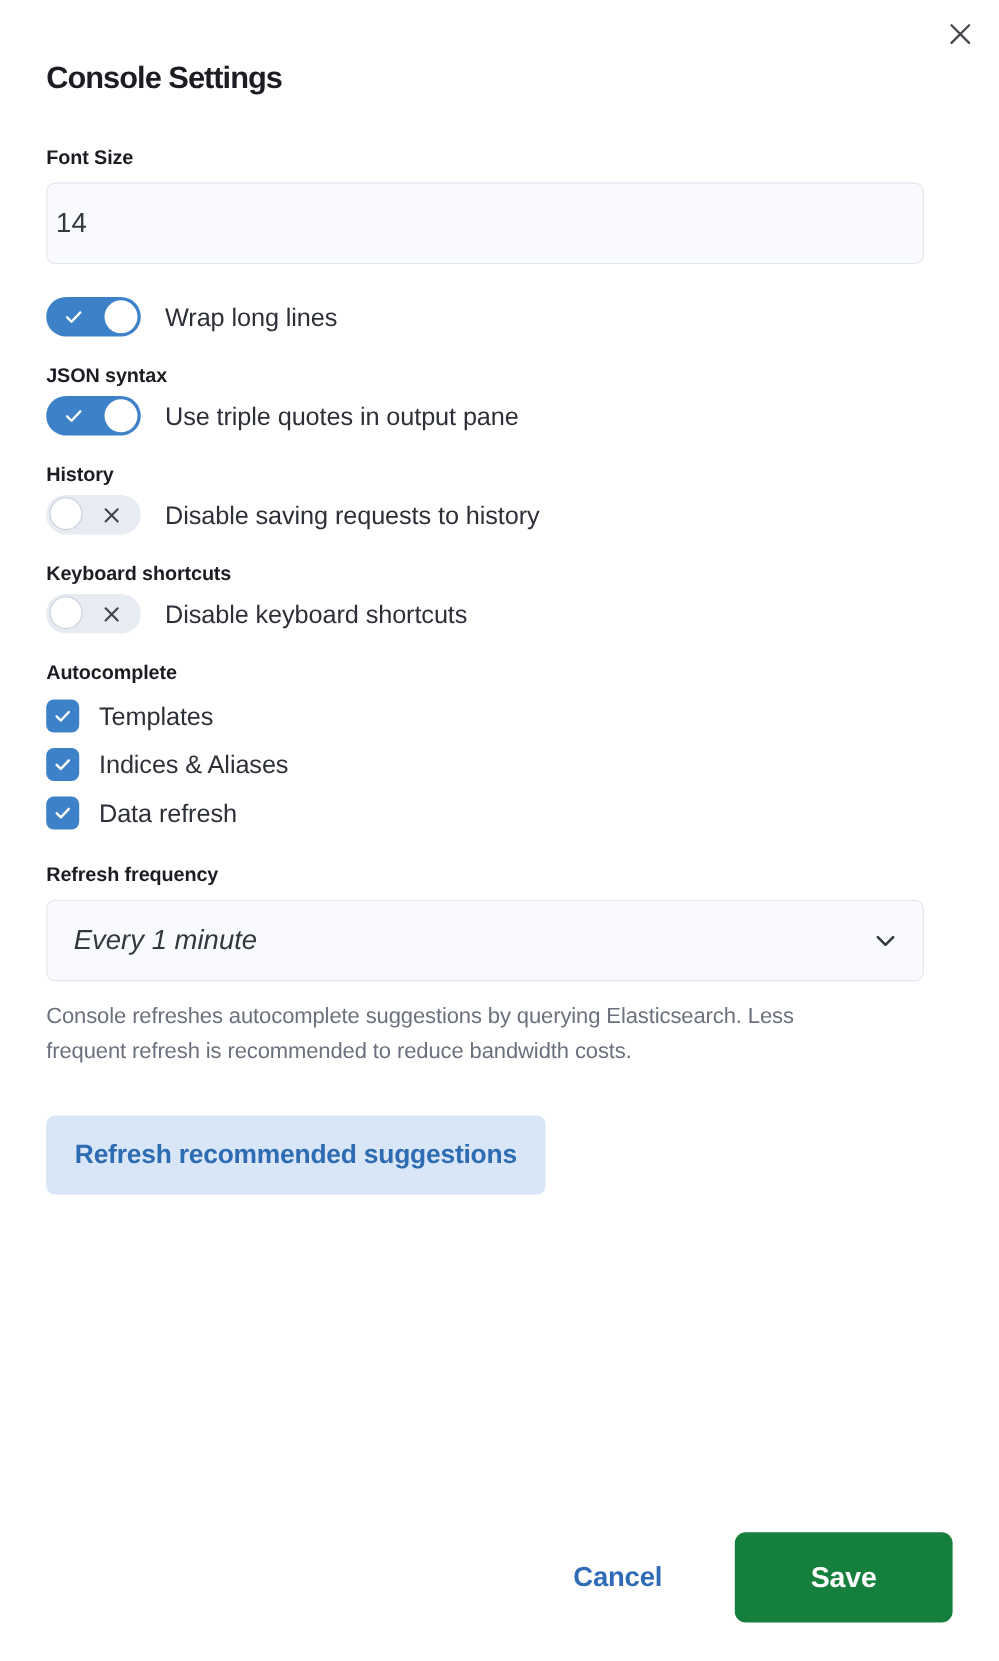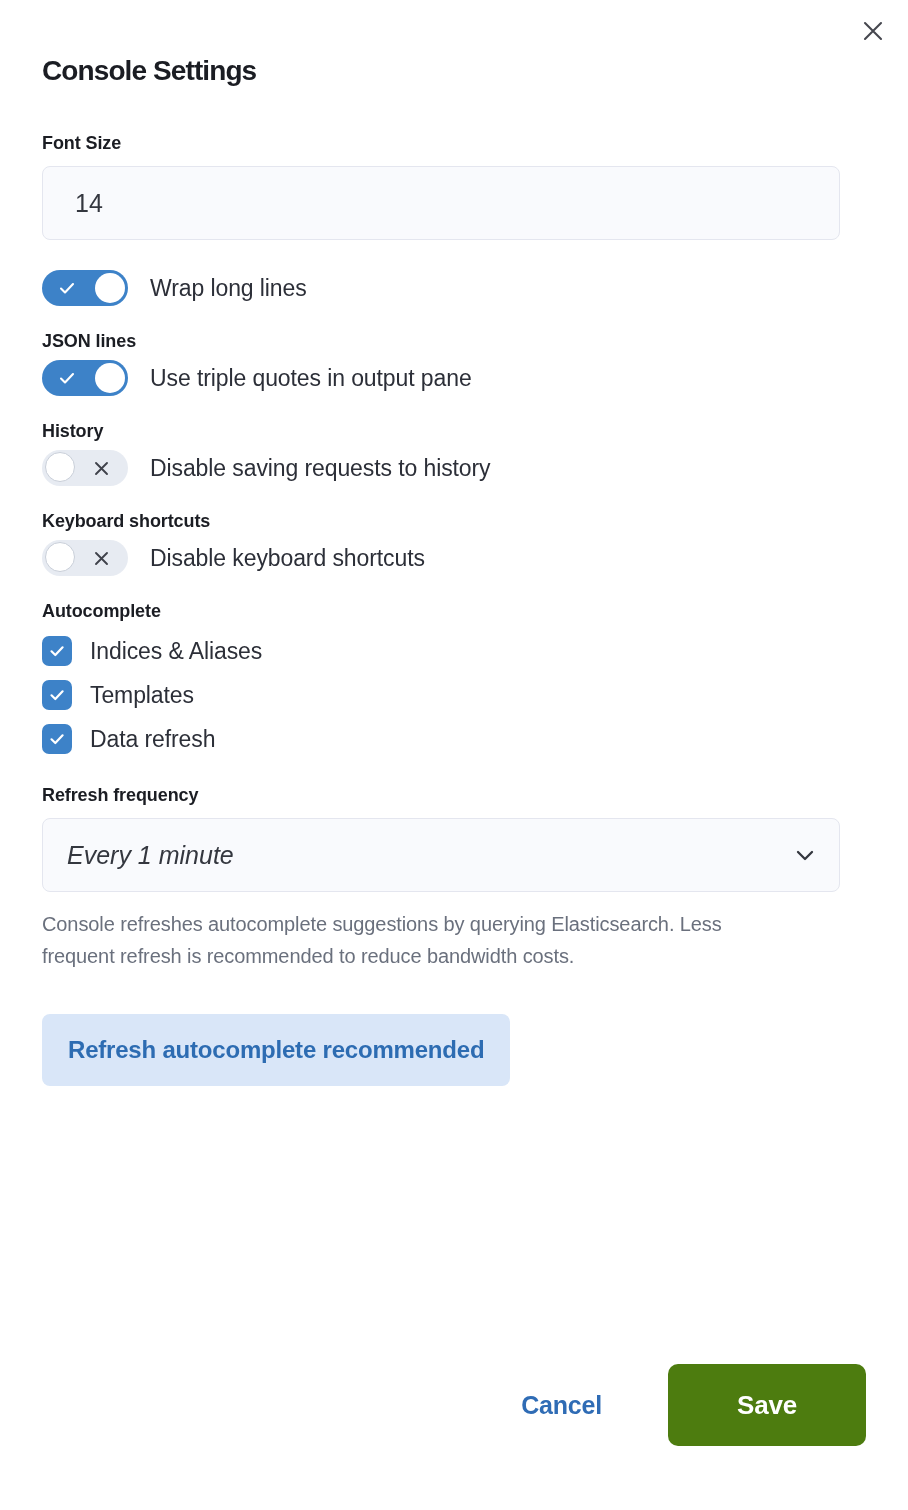--- a/index.html
+++ b/index.html
@@ -67,21 +67,21 @@
   .text-input {
     width: 798px;
     height: 74px;
     margin-top: 12px;
     background: #f9fafd;
     border: 1px solid #e4e6ef;
     border-radius: 8px;
     font-family: "Liberation Sans", sans-serif;
     font-size: 25px;
     color: #34373f;
-    padding: 0 32px;
+    padding: 0 8px;
     outline: none;
   }
 
   
   .switch-row {
     display: flex;
     align-items: center;
   }
   .switch {
     position: relative;
@@ -208,41 +208,41 @@
     cursor: pointer;
     display: inline-flex;
     align-items: center;
   }
 
   
   .footer {
     position: absolute;
     left: 42px;
     right: 42px;
-    bottom: 64px;
+    bottom: 35px;
     display: flex;
     justify-content: flex-end;
     align-items: center;
   }
   .cancel-btn {
     background: transparent;
     border: none;
     color: #2f6cb5;
     font-family: "Liberation Sans", sans-serif;
     font-size: 25px;
     font-weight: 700;
     letter-spacing: -0.2px;
     cursor: pointer;
     padding: 10px 14px;
     margin-right: 52px;
   }
   .save-btn {
     width: 198px;
     height: 82px;
-    background: #4d7c0f;
+    background: #15803d;
     border: none;
     border-radius: 10px;
     color: #ffffff;
     font-family: "Liberation Sans", sans-serif;
     font-size: 26px;
     font-weight: 700;
     letter-spacing: -0.2px;
     cursor: pointer;
   }
 
@@ -277,21 +277,21 @@
         <svg width="20" height="20" viewBox="0 0 20 20">
           <path d="M4 10.5 L8 14.5 L16 6" stroke="#ffffff" stroke-width="2.1" fill="none" stroke-linecap="round" stroke-linejoin="round"></path>
         </svg>
       </span>
       <span class="knob"></span>
     </button>
     <span class="switch-label">Wrap long lines</span>
   </div>
 
   <div class="mt-24">
-    <div class="field-label">JSON lines</div>
+    <div class="field-label">JSON syntax</div>
     <div class="switch-row mt-8">
       <button class="switch on" role="switch" aria-checked="true">
         <span class="mark">
           <svg width="20" height="20" viewBox="0 0 20 20">
             <path d="M4 10.5 L8 14.5 L16 6" stroke="#ffffff" stroke-width="2.1" fill="none" stroke-linecap="round" stroke-linejoin="round"></path>
           </svg>
         </span>
         <span class="knob"></span>
       </button>
       <span class="switch-label">Use triple quotes in output pane</span>
@@ -331,30 +331,30 @@
   <div class="mt-24">
     <div class="field-label">Autocomplete</div>
 
 
     <div class="check-row mt-14">
       <button class="checkbox" role="checkbox" aria-checked="true">
         <svg width="20" height="20" viewBox="0 0 20 20">
           <path d="M4.5 10.3 L8.3 14 L15.6 6.3" stroke="#ffffff" stroke-width="2.2" fill="none" stroke-linecap="round" stroke-linejoin="round"></path>
         </svg>
       </button>
-      <span class="check-label">Indices &amp; Aliases</span>
+      <span class="check-label">Templates</span>
     </div>
 
     <div class="check-row mt-14">
       <button class="checkbox" role="checkbox" aria-checked="true">
         <svg width="20" height="20" viewBox="0 0 20 20">
           <path d="M4.5 10.3 L8.3 14 L15.6 6.3" stroke="#ffffff" stroke-width="2.2" fill="none" stroke-linecap="round" stroke-linejoin="round"></path>
         </svg>
       </button>
-      <span class="check-label">Templates</span>
+      <span class="check-label">Indices &amp; Aliases</span>
     </div>
 
     <div class="check-row mt-14">
       <button class="checkbox" role="checkbox" aria-checked="true">
         <svg width="20" height="20" viewBox="0 0 20 20">
           <path d="M4.5 10.3 L8.3 14 L15.6 6.3" stroke="#ffffff" stroke-width="2.2" fill="none" stroke-linecap="round" stroke-linejoin="round"></path>
         </svg>
       </button>
       <span class="check-label">Data refresh</span>
     </div>
@@ -366,21 +366,21 @@
       <div class="select-box">
         <span>Every 1 minute</span>
       </div>
       <span class="select-chevron">
         <svg width="26" height="26" viewBox="0 0 26 26">
           <path d="M6 10 L13 17 L20 10" stroke="#34373f" stroke-width="2.3" fill="none" stroke-linecap="round" stroke-linejoin="round"></path>
         </svg>
       </span>
     </div>
     <div class="helper">Console refreshes autocomplete suggestions by querying Elasticsearch. Less frequent refresh is recommended to reduce bandwidth costs.</div>
-    <button class="refresh-btn">Refresh autocomplete recommended</button>
+    <button class="refresh-btn">Refresh recommended suggestions</button>
   </div>
 
   <div class="footer">
     <button class="cancel-btn">Cancel</button>
     <button class="save-btn">Save</button>
   </div>
 
 </div>
 
 </body></html>

